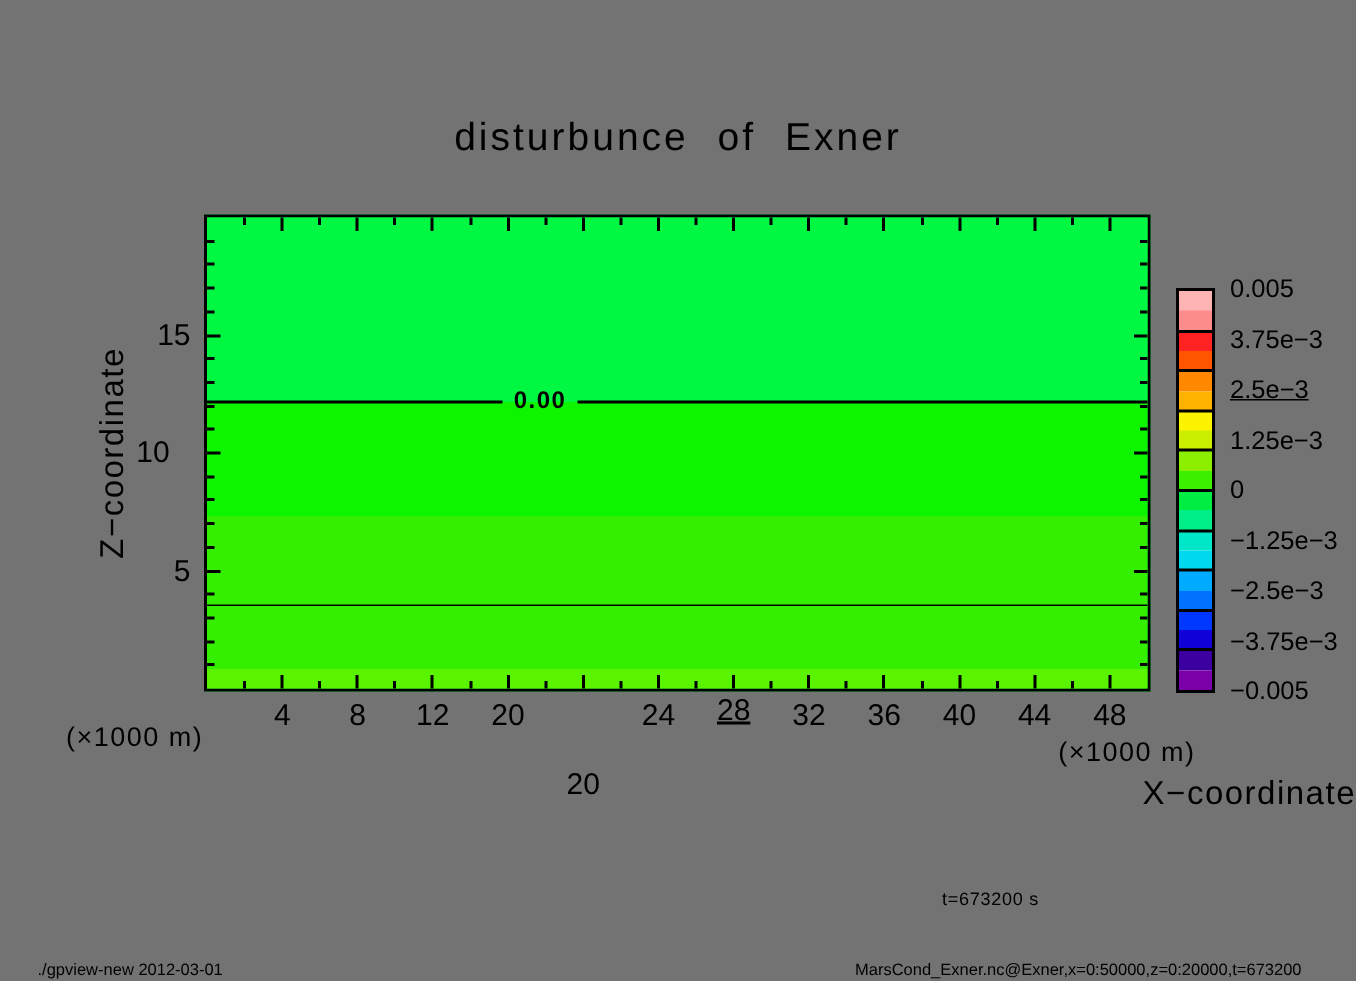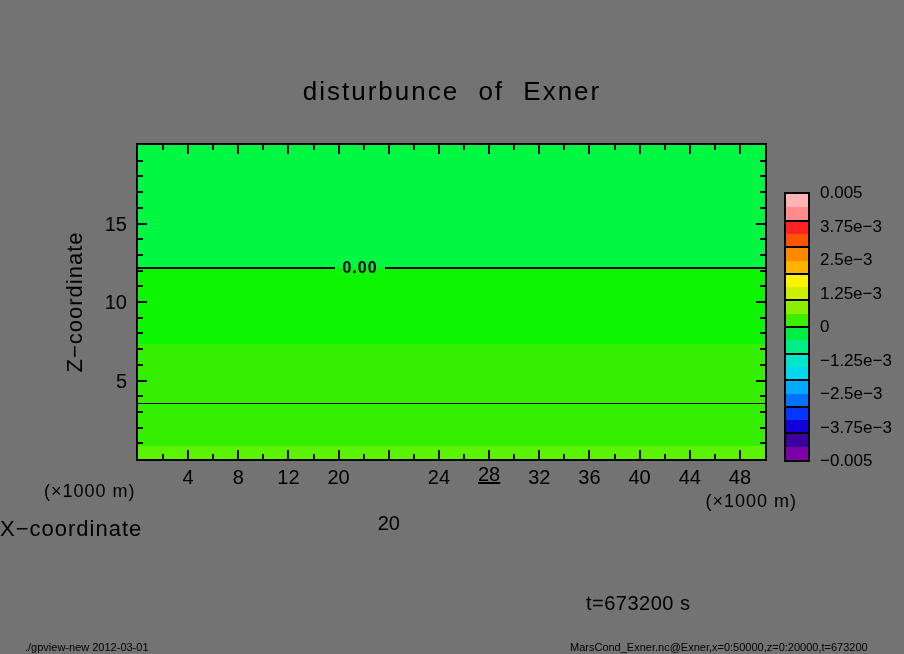--- a/index.html
+++ b/index.html
@@ -28,28 +28,28 @@
   }
   .ytick-label{
     position:absolute;width:50px;text-align:right;font-size:20px;line-height:20px;
   }
   .y-axis-title{
     left:75px;top:302px;transform:translate(-50%,-50%) rotate(-90deg);
     transform-origin:center;font-size:22px;letter-spacing:1px;white-space:nowrap;
   }
   .axis-unit{font-size:18px;letter-spacing:1px;white-space:nowrap;}
   .x-axis-title{
-    top:516px;left:0;width:904px;text-align:left;
+    top:516px;left:0;width:904px;text-align:right;
     font-size:22px;letter-spacing:1px;word-spacing:6px;
   }
   .contour-interval{
     top:562px;left:0;width:904px;text-align:center;
     font-size:19px;letter-spacing:0.5px;word-spacing:3px;
   }
-  .time-note{top:592px;left:586px;font-size:20px;letter-spacing:0.5px;}
+  .time-note{top:592px;left:628px;font-size:12px;letter-spacing:0.5px;}
   .footer-text{font-size:11px;letter-spacing:0px;white-space:nowrap;}
   .colorbar{
     left:784px;top:192px;width:26px;height:270px;
     border:2px solid #000;box-sizing:border-box;background:#fff;
   }
   .cb-step{position:absolute;left:0;width:22px;}
   .cb-div{position:absolute;left:0;width:22px;height:2px;background:#000;}
   .cb-label{
     position:absolute;left:820px;height:20px;line-height:20px;
     font-size:17px;white-space:nowrap;
@@ -208,24 +208,24 @@
     <div class="xtick-label" style="left: 316.64px; top: 467px;">20</div>
     <div class="xtick-label" style="left: 366.8px; top: 467px; margin-top: 46px;">20</div>
     <div class="xtick-label" style="left: 416.96px; top: 467px;">24</div>
     <div class="xtick-label" style="left: 467.12px; top: 464px; text-decoration: underline;">28</div>
     <div class="xtick-label" style="left: 517.28px; top: 467px;">32</div>
     <div class="xtick-label" style="left: 567.44px; top: 467px;">36</div>
     <div class="xtick-label" style="left: 617.6px; top: 467px;">40</div>
     <div class="xtick-label" style="left: 667.76px; top: 467px;">44</div>
     <div class="xtick-label" style="left: 717.92px; top: 467px;">48</div>
     <div class="ytick-label" style="left: 77px; top: 370.5px;">5</div>
-    <div class="ytick-label" style="left: 77px; top: 292px;">10</div>
+    <div class="ytick-label" style="left: 77px; top: 292px; text-align: center;">10</div>
     <div class="ytick-label" style="left: 77px; top: 213.5px;">15</div>
     <div class="cb-label" style="top: 183px;">0.005</div>
     <div class="cb-label" style="top: 216.5px;">3.75e−3</div>
-    <div class="cb-label" style="top: 250px;">2.5e−3</div>
+    <div class="cb-label" style="top: 250px; text-decoration: underline;">2.5e−3</div>
     <div class="cb-label" style="top: 283.5px;">1.25e−3</div>
     <div class="cb-label" style="top: 317px;">0</div>
     <div class="cb-label" style="top: 350.5px;">−1.25e−3</div>
     <div class="cb-label" style="top: 384px;">−2.5e−3</div>
     <div class="cb-label" style="top: 417.5px;">−3.75e−3</div>
     <div class="cb-label" style="top: 451px;">−0.005</div>
   </div>
 
 </body></html>

